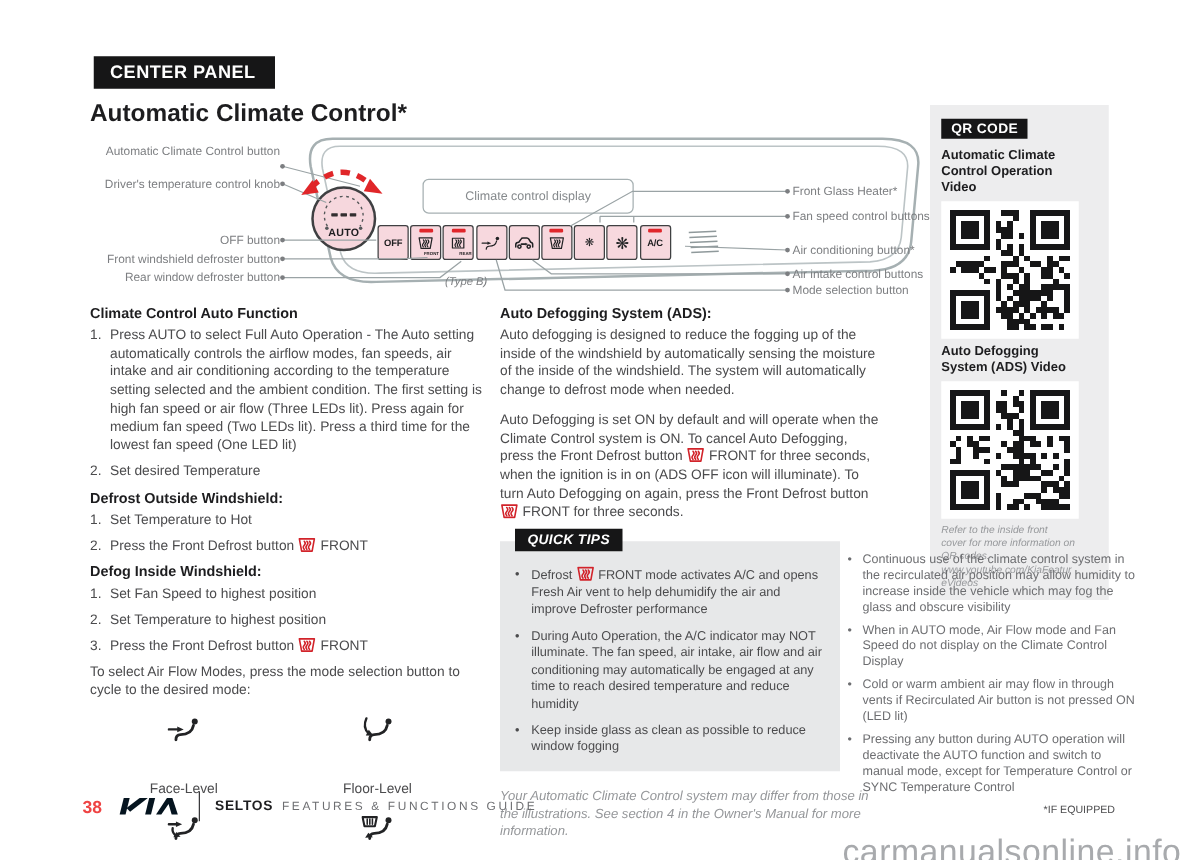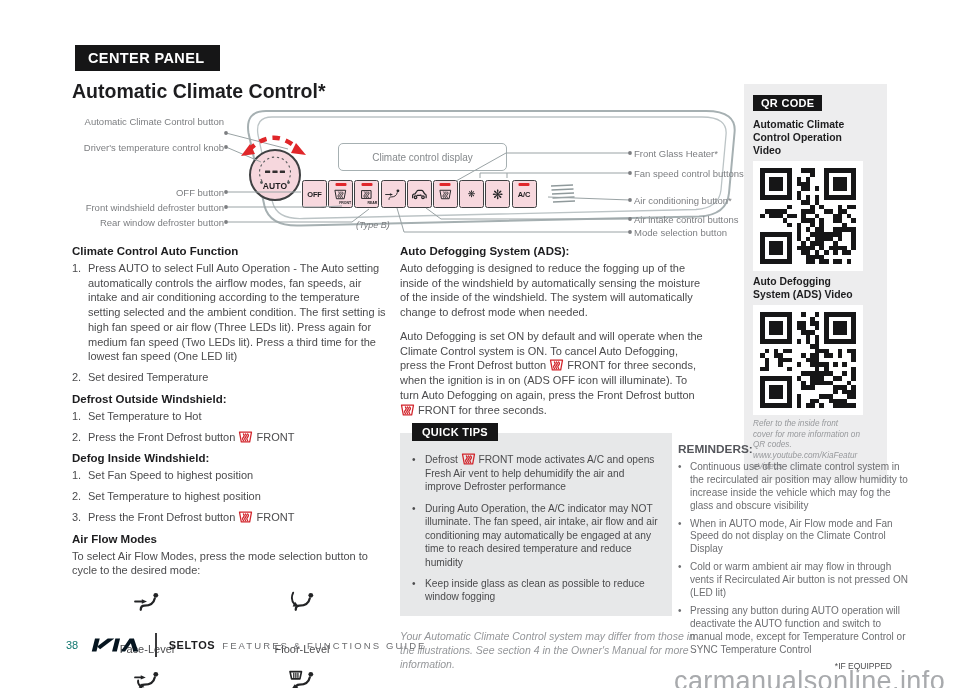--- a/index.html
+++ b/index.html
@@ -66,36 +66,36 @@
   .mode{display:flex;align-items:center;gap:28px;font-size:11px;color:#4b4b4d;flex-direction:column;}
   .m-ico{width:27px;height:21px;flex:0 0 27px;color:#222325;}
   .m-ico .st{fill:none;stroke:currentColor;stroke-width:2.2;stroke-linecap:round;}
   .m-ico .st2{fill:none;stroke:currentColor;stroke-width:1.6;stroke-linecap:round;stroke-linejoin:round;}
   .m-ico .fl{fill:currentColor;}
 
   
   .tips{position:relative;width:272px;background:#e7e8e9;margin:16px 0 0 0;
         padding:20px 12px 12px 12px;box-sizing:border-box;}
   .tips-tag{position:absolute;left:12px;top:-10px;background:#161617;color:#fff;
-        font-size:11px;font-weight:bold;letter-spacing:.3px;padding:3px 10px;}
+        font-size:11px;font-weight:bold;letter-spacing:.3px;padding:3px 10px;font-style:italic;}
   .tip{display:flex;font-size:10.2px;line-height:1.32;color:#4b4b4d;margin-bottom:8px;}
   .tip:last-child{margin-bottom:0;}
   .tip .bull{flex:0 0 13px;}
   .note{font-size:10.5px;font-style:italic;color:#95979a;line-height:1.35;margin-top:13px;}
 
   
   .reminders{position:absolute;left:678px;top:426px;width:232px;z-index:2;}
   .reminders h3{margin:0 0 5px 0;font-size:11.8px;color:#54565b;}
   .r-item{display:flex;font-size:10px;line-height:1.29;color:#6d6e71;margin-bottom:5px;}
   .r-item .bull{flex:0 0 12px;}
   .if-equipped{text-align:right;font-size:8.5px;color:#4b4b4d;margin-top:5px;padding-right:18px;}
 
   
   .footer{position:absolute;left:66px;top:617px;display:flex;align-items:center;z-index:2;}
-  .pageno{font-size:11px;font-weight:normal;color:#0f766e;margin-right:9px;}
+  .pageno{font-size:14px;font-weight:bold;color:#ef4444;margin-right:9px;}
   .kia-logo{width:56px;height:16px;margin-right:12px;}
   .fdiv{width:1.4px;height:24px;background:#3a3a3c;margin-right:12px;}
   .book{font-size:11px;font-weight:bold;color:#1d1d1f;letter-spacing:.6px;margin-right:7px;}
   .book-sub{font-size:9.5px;color:#6d6e71;letter-spacing:2.1px;}
   .watermark{position:absolute;left:674px;top:650px;font-size:27px;color:#a8aaad;
         letter-spacing:.4px;z-index:2;}
 </style>
 </head>
 <body>
 
@@ -737,21 +737,20 @@
       <li>
         <span class="num">3.</span>
         <span class="txt"><span>Press the Front Defrost button </span><svg class="defi" viewBox="0 0 20 16">
               <path d="M2 1.5 H18 L15.6 14.5 H4.4 Z"></path>
               <path d="M7.2 4 c1.4 1.4 1.4 2.9 0 4.3 c-1.4 1.4 -1.4 2.9 0 4.3"></path>
               <path d="M10 4 c1.4 1.4 1.4 2.9 0 4.3 c-1.4 1.4 -1.4 2.9 0 4.3"></path>
               <path d="M12.8 4 c1.4 1.4 1.4 2.9 0 4.3 c-1.4 1.4 -1.4 2.9 0 4.3"></path>
             </svg><span> FRONT</span></span>
       </li>
     </ol>
-    <h3>Air Flow Modes</h3>
     <p class="para">To select Air Flow Modes, press the mode selection button to cycle to the desired mode:</p>
     <div class="modes">
       <div class="mode">
         <svg class="m-ico" viewBox="0 0 26 20">
           <circle class="fl" cx="21" cy="4" r="2.3"></circle>
           <path class="st" d="M20 7 C19 12 15 14 10 14 C7.5 14 6.5 15.5 6.5 18"></path>
           <path class="st" style="stroke-width:1.8" d="M1 10 H7.5"></path>
             <polygon class="fl" points="7.5,7.8 12.5,10 7.5,12.2"></polygon>
         </svg>
         <span>Face-Level</span>
@@ -822,21 +821,20 @@
       <div class="tip">
         <span class="bull">•</span>
         <span>Keep inside glass as clean as possible to reduce window fogging</span>
       </div>
     </div>
 
     <p class="note">Your Automatic Climate Control system may differ from those in the illustrations. See section 4 in the Owner's Manual for more information.</p>
   </section>
 
   <aside class="reminders">
-    <h3>REMINDERS:</h3>
     <div class="r-item">
       <span class="bull">•</span>
       <span>Continuous use of the climate control system in the recirculated air position may allow humidity to increase inside the vehicle which may fog the glass and obscure visibility</span>
     </div>
     <div class="r-item">
       <span class="bull">•</span>
       <span>When in AUTO mode, Air Flow mode and Fan Speed do not display on the Climate Control Display</span>
     </div>
     <div class="r-item">
       <span class="bull">•</span>

